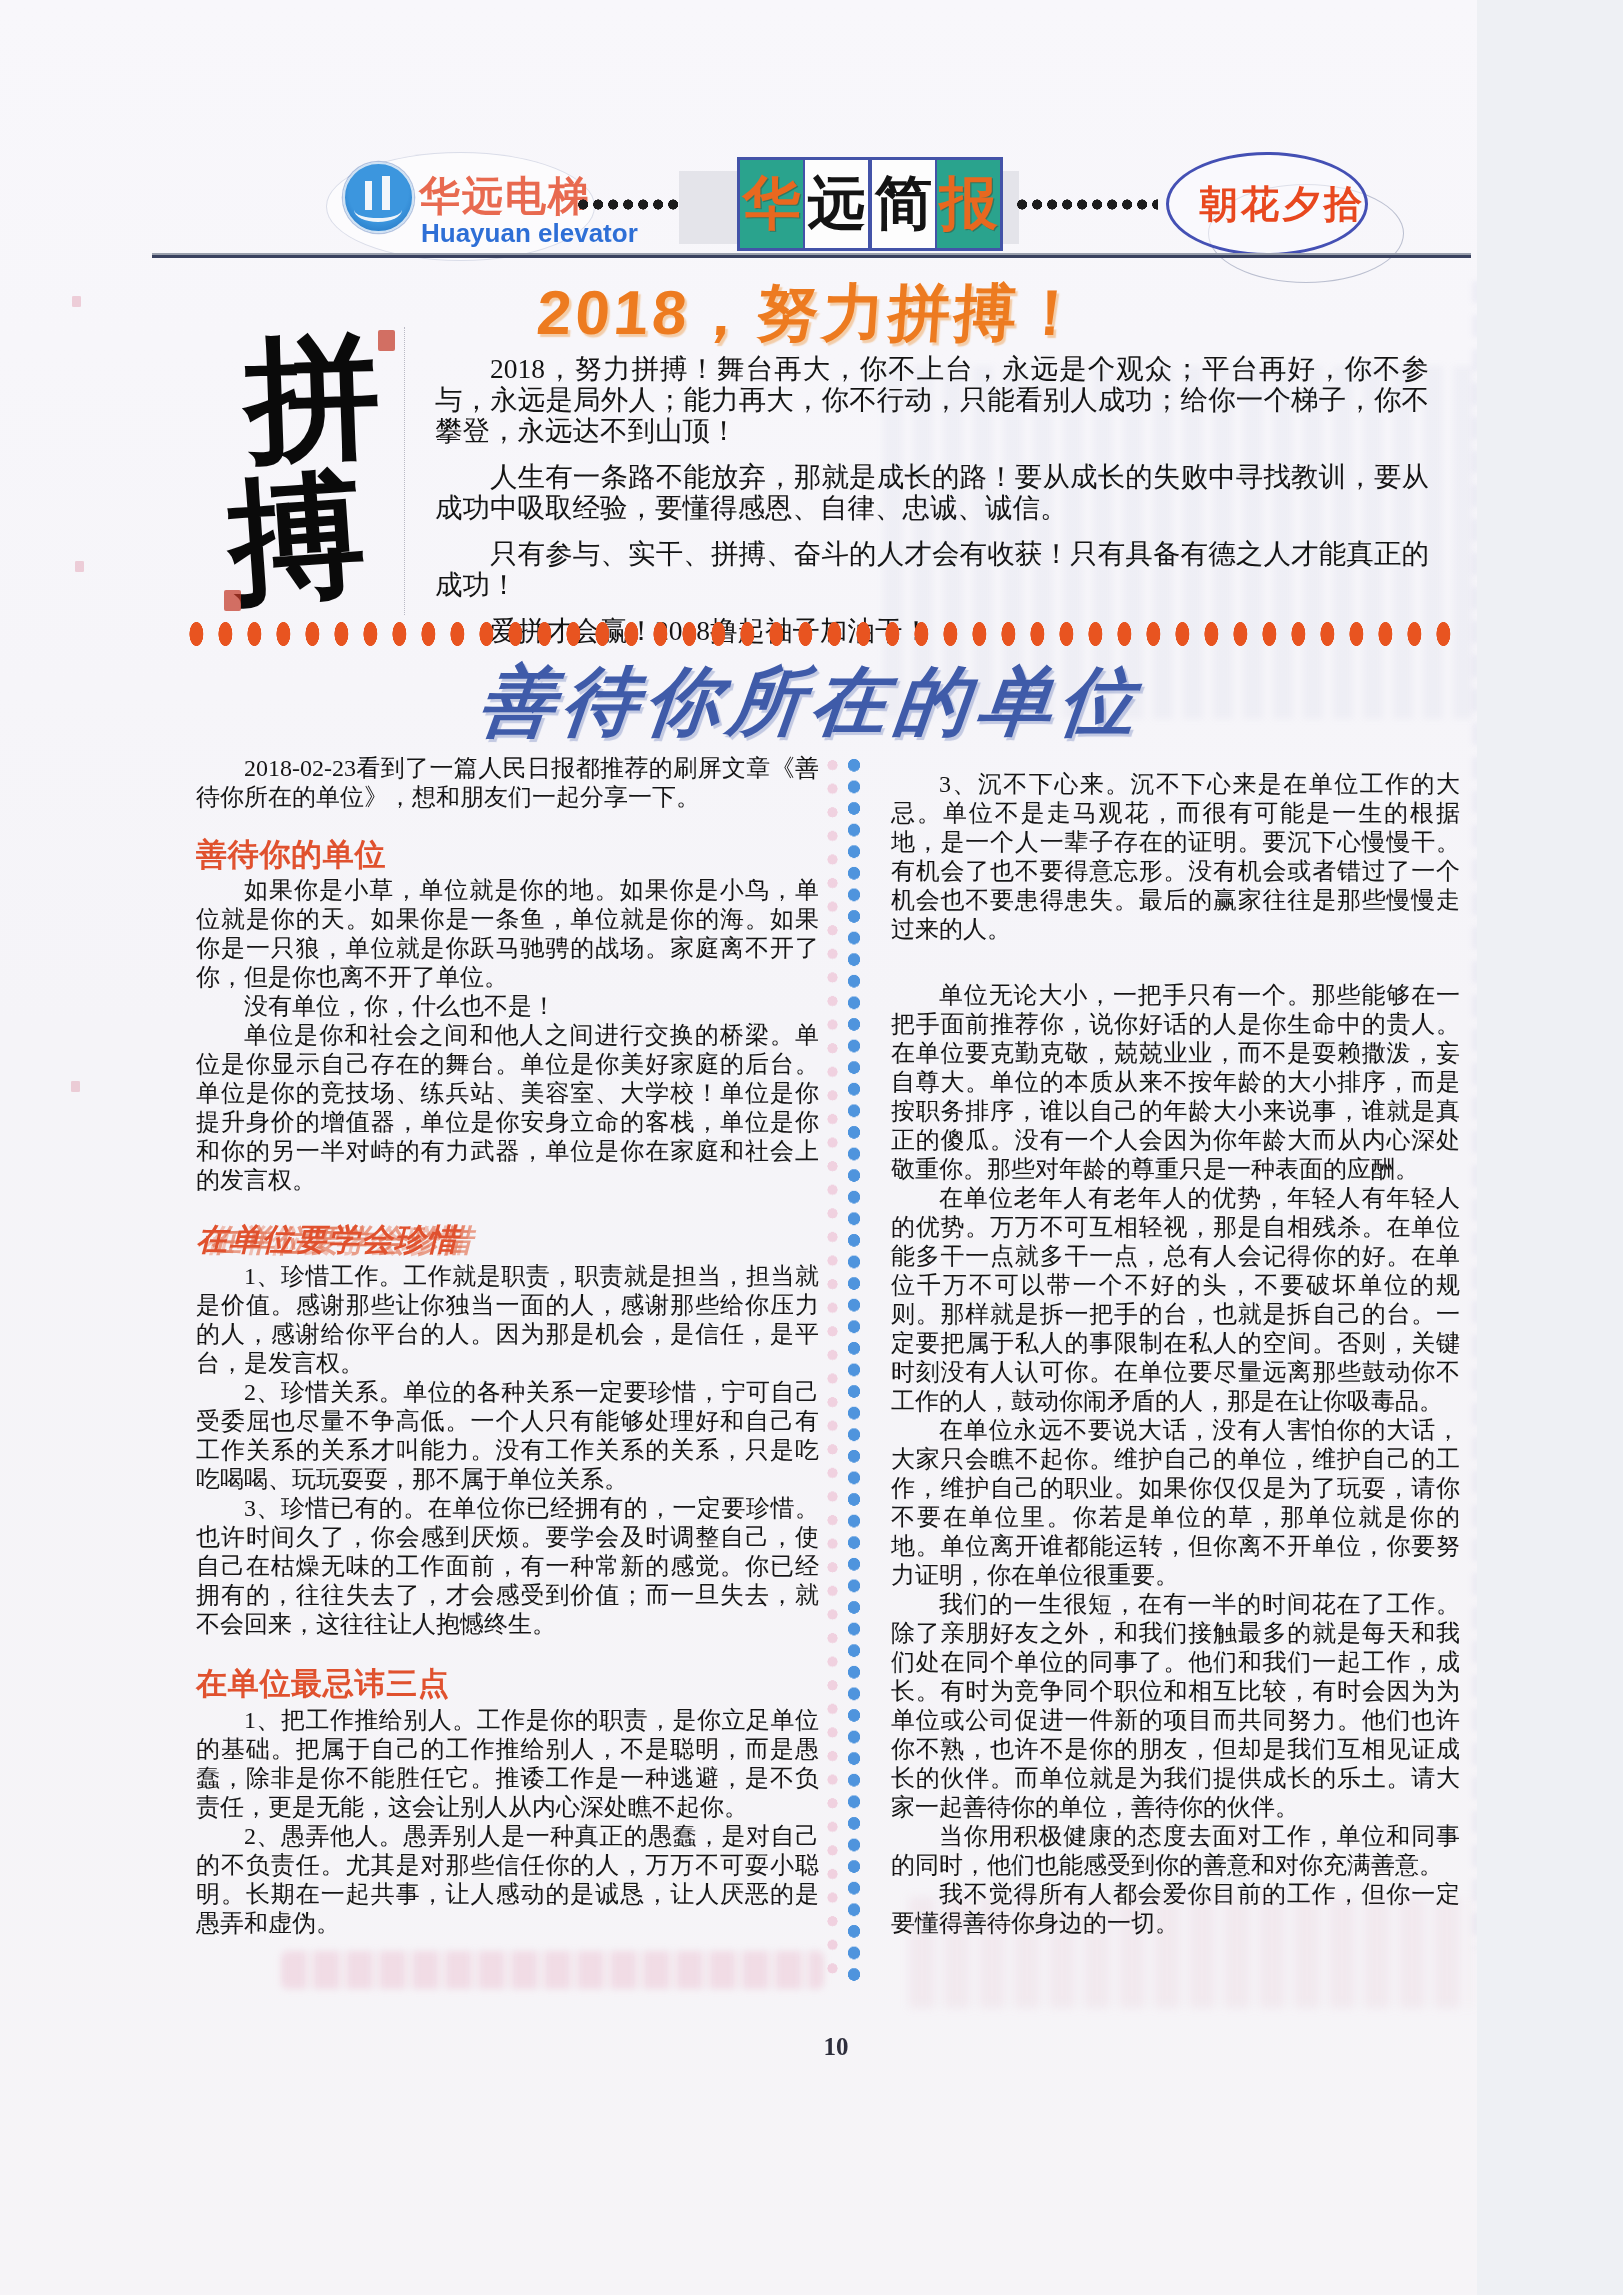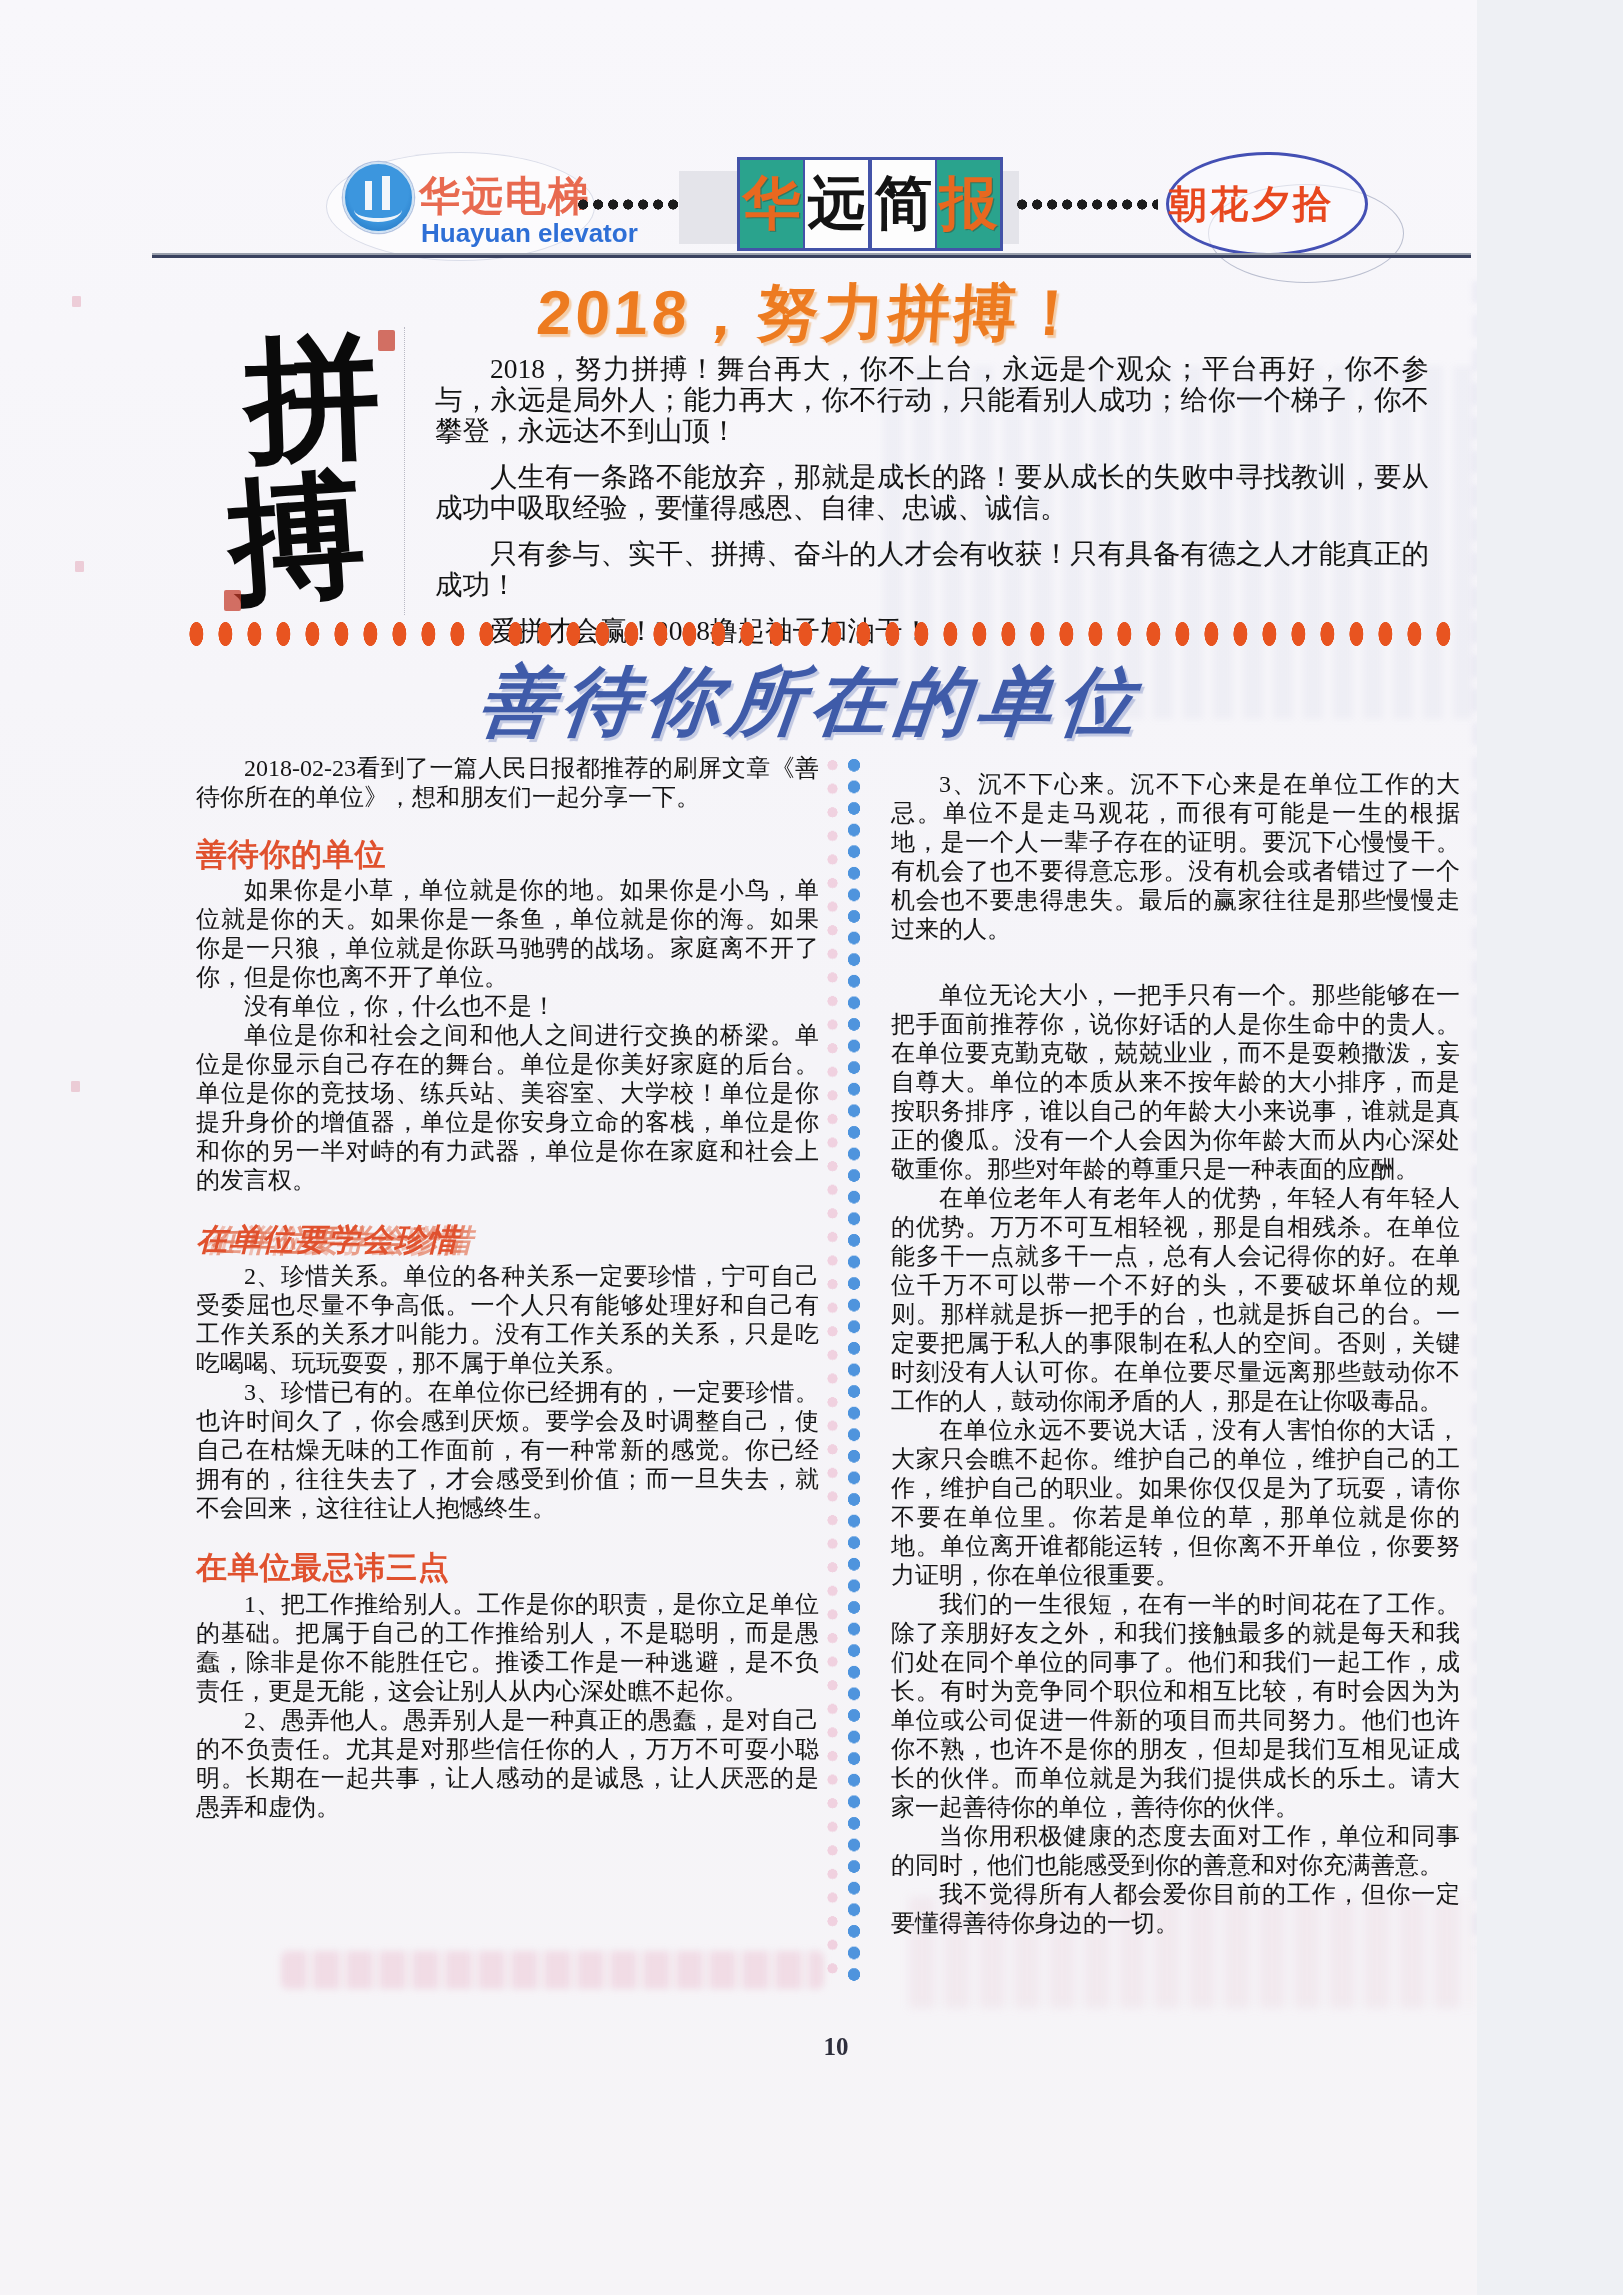--- a/index.html
+++ b/index.html
@@ -56,21 +56,21 @@
     background-image:radial-gradient(circle 5.2px at 7.2px 6.5px,#1c1c1c 95%,transparent);background-size:15px 13px;}
   .hdots.left{left:576px;width:157px;}
   .hdots.right{left:1015px;width:143px;}
   .banner-shadow{position:absolute;left:679px;top:171px;width:340px;height:73px;background:#e4e4ea;}
   .banner{position:absolute;left:737px;top:157px;display:flex;border:3.3px solid #4353a8;background:#fdfdfd;}
   .banner .cell{width:63px;height:88px;display:flex;align-items:center;justify-content:center;
     font-size:58px;font-weight:800;font-family:"Liberation Serif","DejaVu Serif",serif;}
   .banner .cell.teal{background:#2aa38d;color:#e8681f;text-shadow:1.3px 1.3px 0 rgba(60,40,20,0.35);}
   .banner .cell.white{background:#fdfdfd;color:#141414;border-left:2.6px solid #4353a8;border-right:2.6px solid #4353a8;}
   .stamp{position:absolute;left:1166px;top:152px;width:196px;height:98px;border:3.3px solid #4450b4;
-    border-radius:50%;display:flex;align-items:center;justify-content:flex-start;background:rgba(252,252,255,0.55);}
+    border-radius:50%;display:flex;align-items:center;justify-content:flex-end;background:rgba(252,252,255,0.55);}
   .stamp-ghost{position:absolute;left:1208px;top:184px;width:194px;height:97px;
     border:1.3px solid rgba(125,135,165,0.5);border-radius:50%;}
   .stamp-label{font-size:38px;font-weight:800;color:#e8481f;letter-spacing:3.3px;
     font-family:"Liberation Sans","DejaVu Sans",sans-serif;}
   .rule{position:absolute;left:152px;top:253px;width:1319px;height:5.2px;
     background:linear-gradient(180deg,#9aa0ad 0 35%,#39415f 35% 100%);}
   
   .lead-title{position:absolute;left:0;top:271px;width:1623px;margin:0;text-align:center;
     font-family:"Liberation Sans","DejaVu Sans",sans-serif;font-size:62px;font-weight:800;
     color:#ed7b20;letter-spacing:3.9px;transform:skewX(-4deg);
@@ -181,20 +181,21 @@
 
   <div class="col col-left">
     <p>2018-02-23看到了一篇人民日报都推荐的刷屏文章《善待你所在的单位》，想和朋友们一起分享一下。</p>
 
     <h3 class="h-red first">善待你的单位</h3>
     <p>如果你是小草，单位就是你的地。如果你是小鸟，单位就是你的天。如果你是一条鱼，单位就是你的海。如果你是一只狼，单位就是你跃马驰骋的战场。家庭离不开了你，但是你也离不开了单位。</p>
     <p>没有单位，你，什么也不是！</p>
     <p>单位是你和社会之间和他人之间进行交换的桥梁。单位是你显示自己存在的舞台。单位是你美好家庭的后台。单位是你的竞技场、练兵站、美容室、大学校！单位是你提升身价的增值器，单位是你安身立命的客栈，单位是你和你的另一半对峙的有力武器，单位是你在家庭和社会上的发言权。</p>
 
     <h3 class="h-red overprint">在单位要学会珍惜</h3>
+    <p>1、珍惜工作。工作就是职责，职责就是担当，担当就是价值。感谢那些让你独当一面的人，感谢那些给你压力的人，感谢给你平台的人。因为那是机会，是信任，是平台，是发言权。</p>
     <p>2、珍惜关系。单位的各种关系一定要珍惜，宁可自己受委屈也尽量不争高低。一个人只有能够处理好和自己有工作关系的关系才叫能力。没有工作关系的关系，只是吃吃喝喝、玩玩耍耍，那不属于单位关系。</p>
     <p>3、珍惜已有的。在单位你已经拥有的，一定要珍惜。也许时间久了，你会感到厌烦。要学会及时调整自己，使自己在枯燥无味的工作面前，有一种常新的感觉。你已经拥有的，往往失去了，才会感受到价值；而一旦失去，就不会回来，这往往让人抱憾终生。</p>
 
     <h3 class="h-red">在单位最忌讳三点</h3>
     <p>1、把工作推给别人。工作是你的职责，是你立足单位的基础。把属于自己的工作推给别人，不是聪明，而是愚蠢，除非是你不能胜任它。推诿工作是一种逃避，是不负责任，更是无能，这会让别人从内心深处瞧不起你。</p>
     <p>2、愚弄他人。愚弄别人是一种真正的愚蠢，是对自己的不负责任。尤其是对那些信任你的人，万万不可耍小聪明。长期在一起共事，让人感动的是诚恳，让人厌恶的是愚弄和虚伪。</p>
   </div>
 
   <div class="divider-blue"></div>
 

